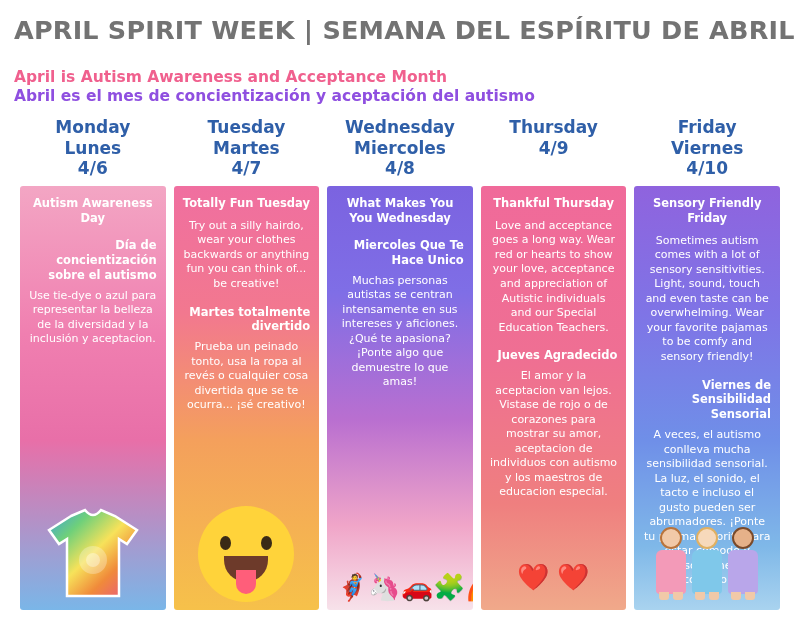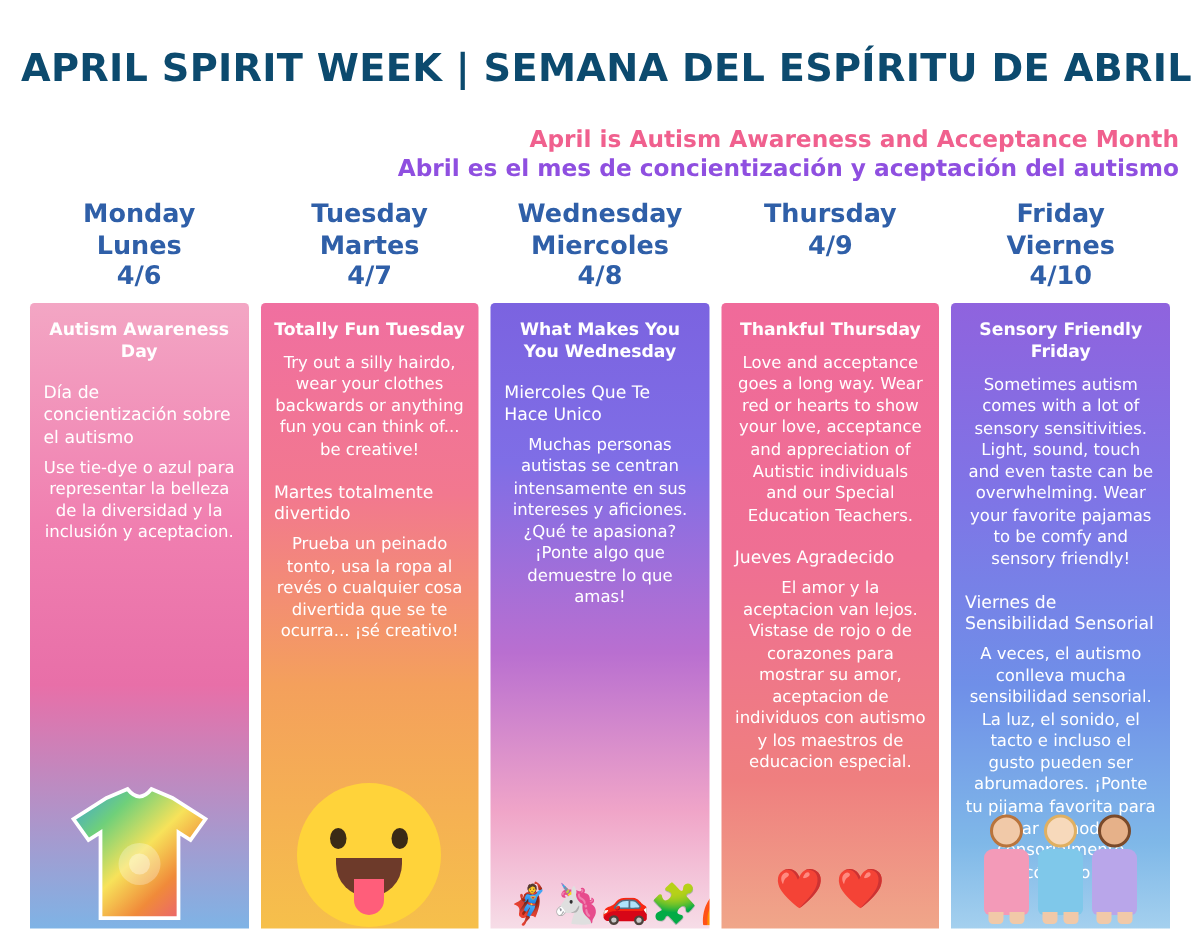--- a/index.html
+++ b/index.html
@@ -10,30 +10,30 @@
     overflow:hidden;
   }
   .page{
     position:relative;
     width:800px;height:619px;
     box-sizing:border-box;
     padding:10px 14px 8px 14px;
   }
   .title{
     text-align:center;
-    color:#0c4a6e;
+    color:#737373;
     font-weight:bold;
     font-size:25.5px;
     letter-spacing:0.2px;
     line-height:1.1;
-    margin:22px 0 2px 0;
+    margin:6px 0 2px 0;
     white-space:nowrap;
   }
   .subtitle-wrap{
-    text-align:right;
+    text-align:left;
     margin-top:24px;
     margin-bottom:4px;
   }
   .subtitle-en{
     color:#f0608e;
     font-weight:bold;
     font-size:15.5px;
     line-height:1.25;
   }
   .subtitle-es{
@@ -93,22 +93,22 @@
   }
   .card p{
     margin:0 0 9px 0;
     font-size:11px;
     text-align:center;
     line-height:1.32;
   }
   .card h4{
     margin:4px 0 6px 0;
     font-size:11.5px;
-    font-weight:normal;
-    text-align:left;
+    font-weight:bold;
+    text-align:right;
     line-height:1.3;
   }
   .card .art{
     margin-top:auto;
     height:96px;
     position:relative;
   }
   
   .shirt{
     position:absolute;left:50%;bottom:2px;transform:translateX(-50%);

